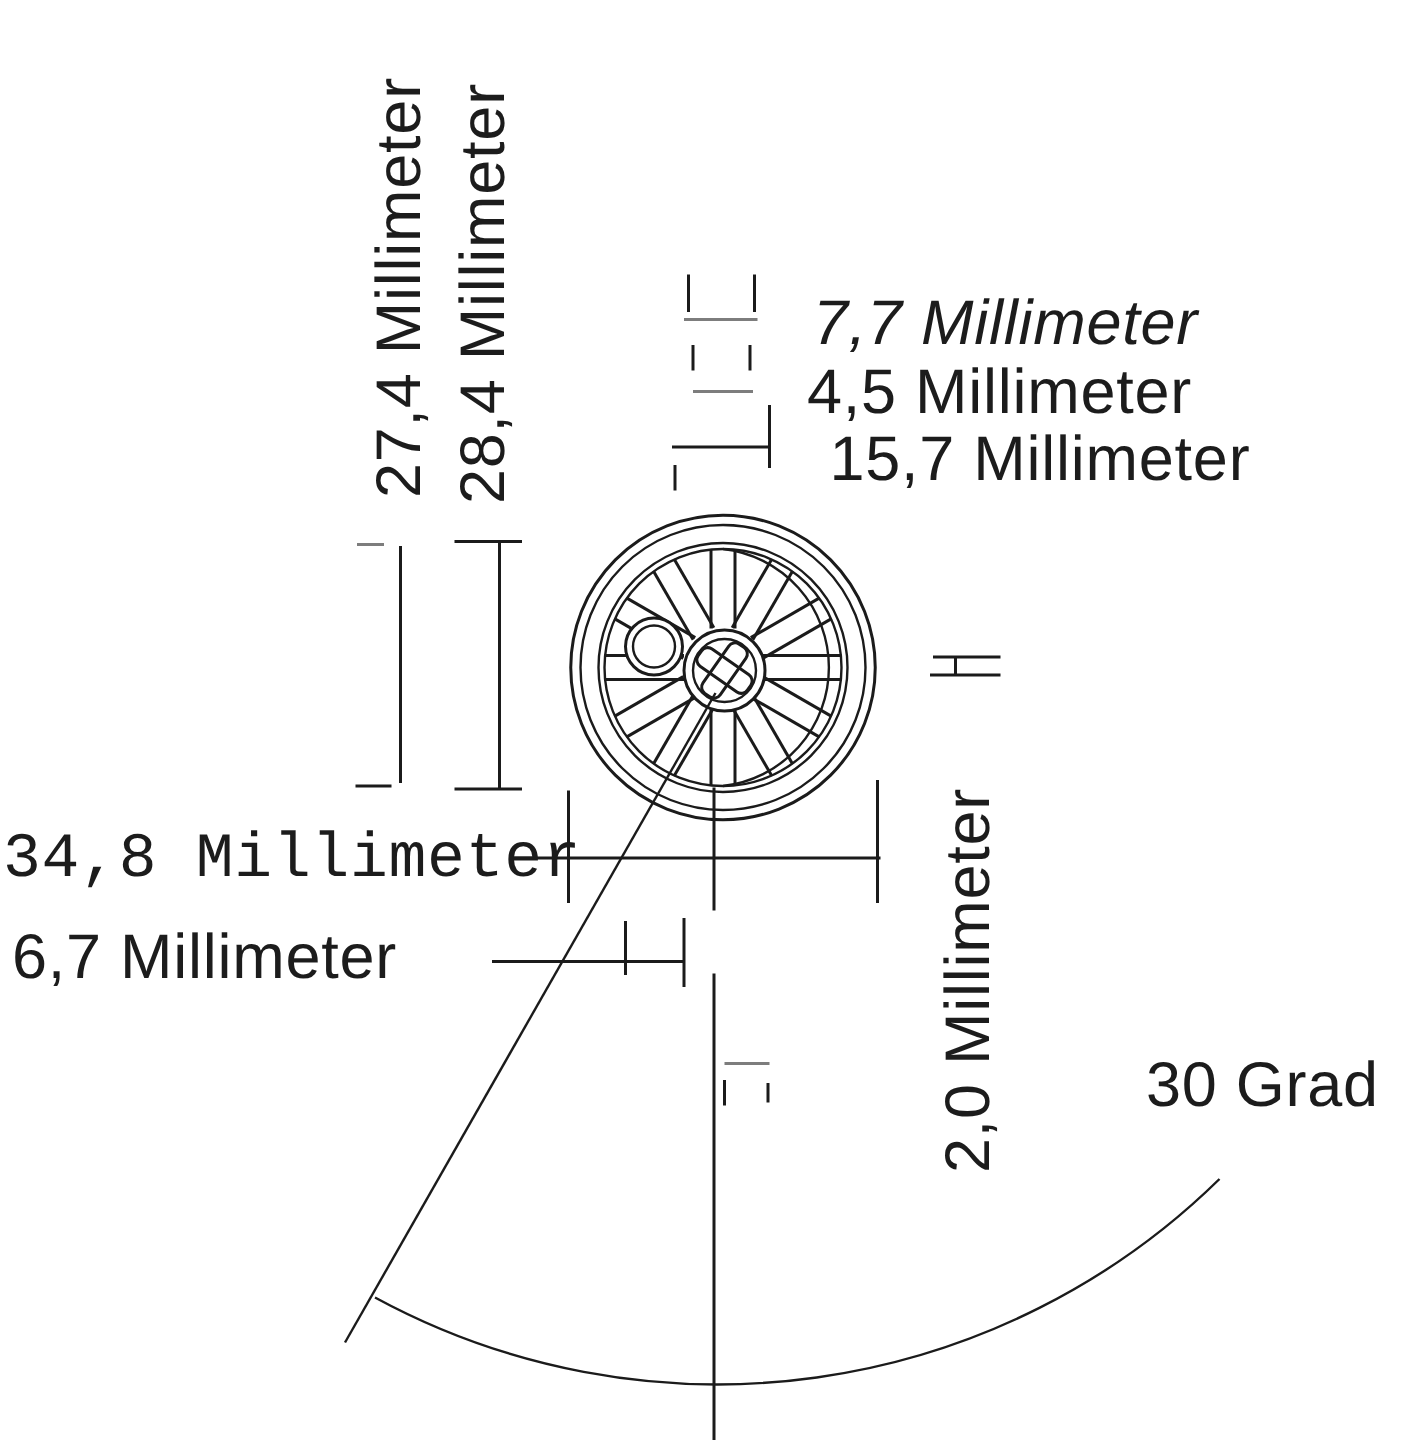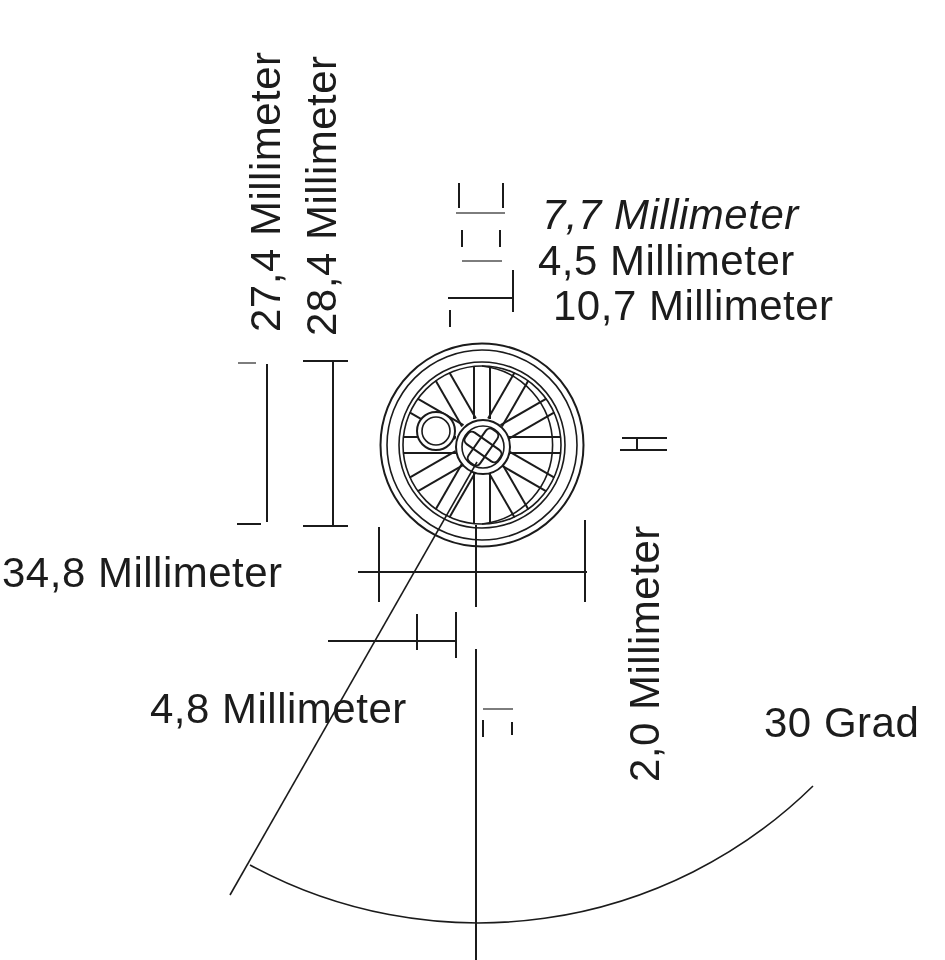--- a/index.html
+++ b/index.html
@@ -152,23 +152,23 @@
   </svg>
 
   <div class="lbl rot" style="left:243px; top:332px;">27,4 Millimeter</div>
 
   <div class="lbl rot" style="left:299px; top:336px;">28,4 Millimeter</div>
 
   <div class="lbl" style="left:542px; top:192px;font-style:italic;">7,7 Millimeter</div>
 
   <div class="lbl" style="left:538px; top:238px;">4,5 Millimeter</div>
 
-  <div class="lbl" style="left:553px; top:283px;">10,7 Millimeter</div>
+  <div class="lbl" style="left:553px; top:283px;">15,7 Millimeter</div>
 
-  <div class="lbl" style="left:2px; top:550px;">34,8 Millimeter</div>
+  <div class="lbl" style="left:2px; top:550px;font-family:Liberation Mono, monospace;">34,8 Millimeter</div>
 
+  <div class="lbl" style="left:8px; top:615px;">6,7 Millimeter</div>
 
-  <div class="lbl" style="left:150px; top:686px;">4,8 Millimeter</div>
 
   <div class="lbl rot" style="left:622px; top:782px;">2,0 Millimeter</div>
 
   <div class="lbl" style="left:764px; top:700px;">30 Grad</div>
 </div>
 
 </body></html>

